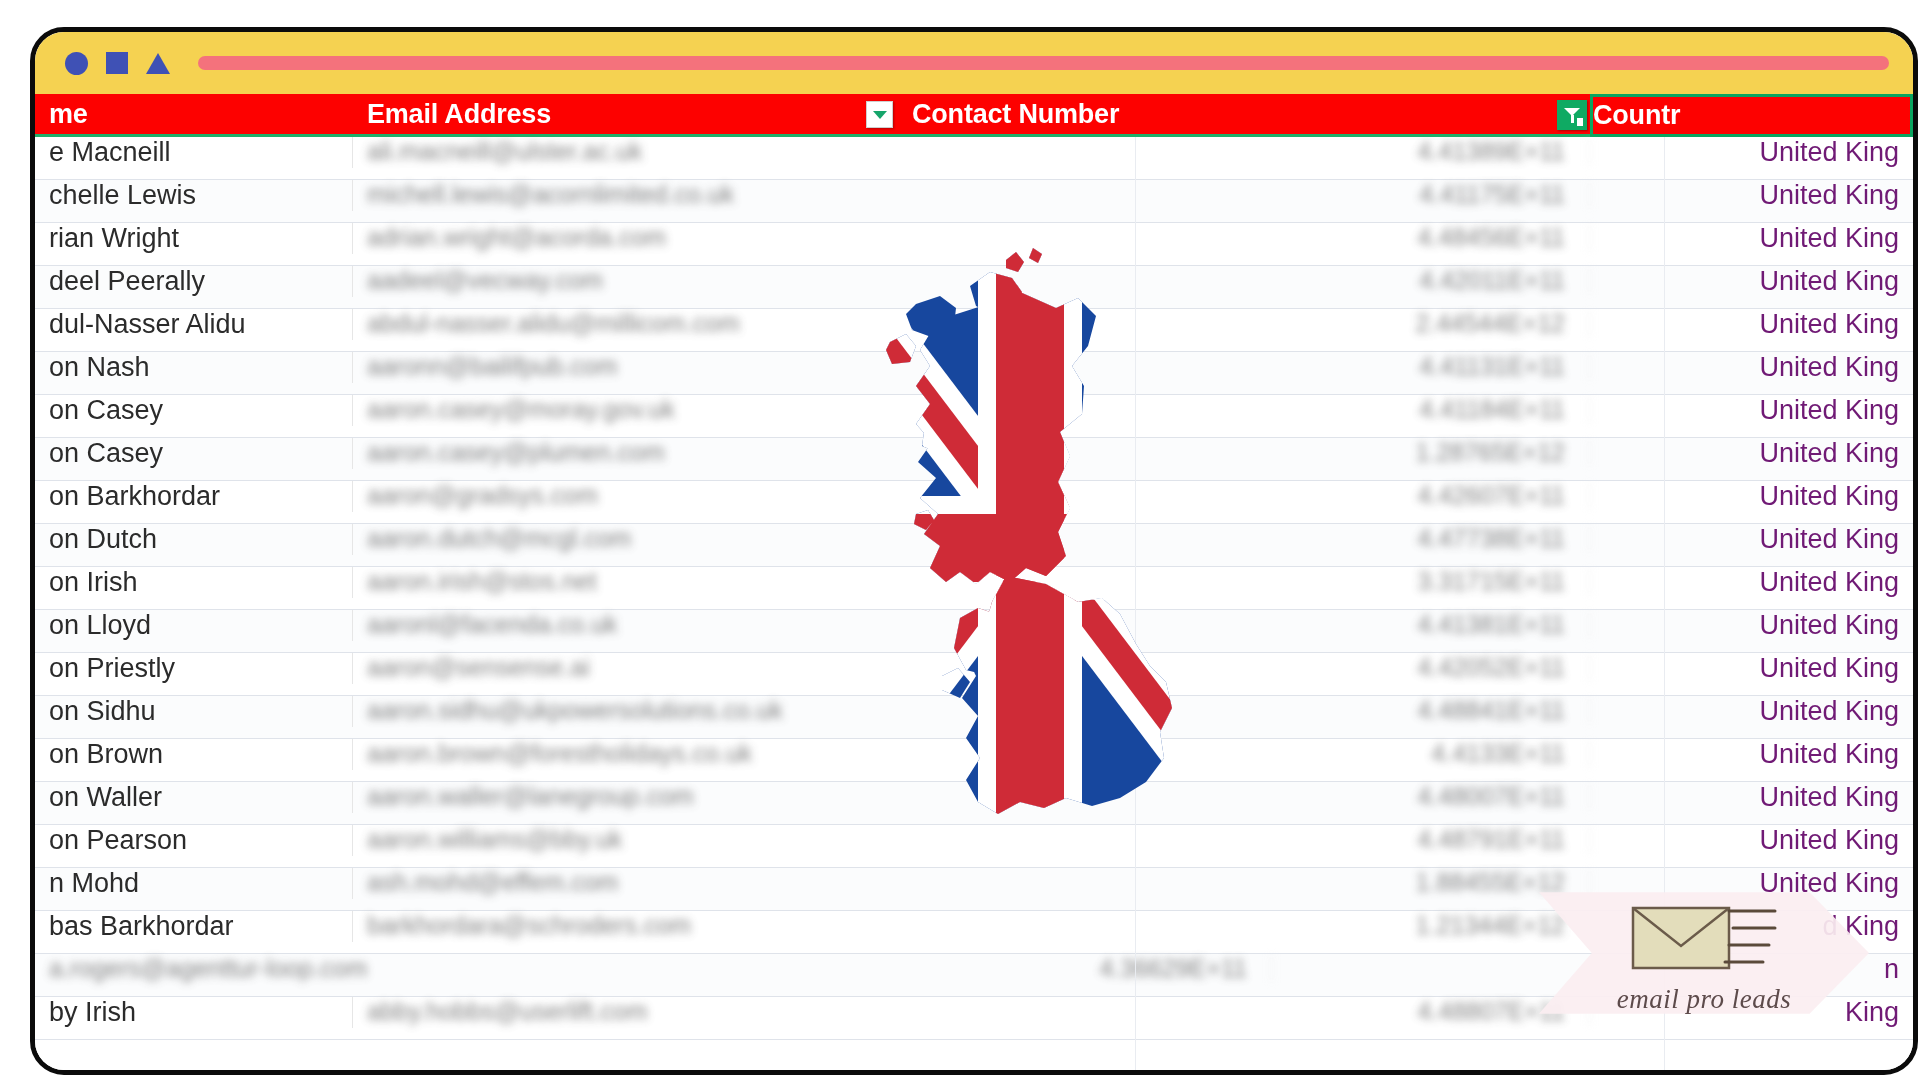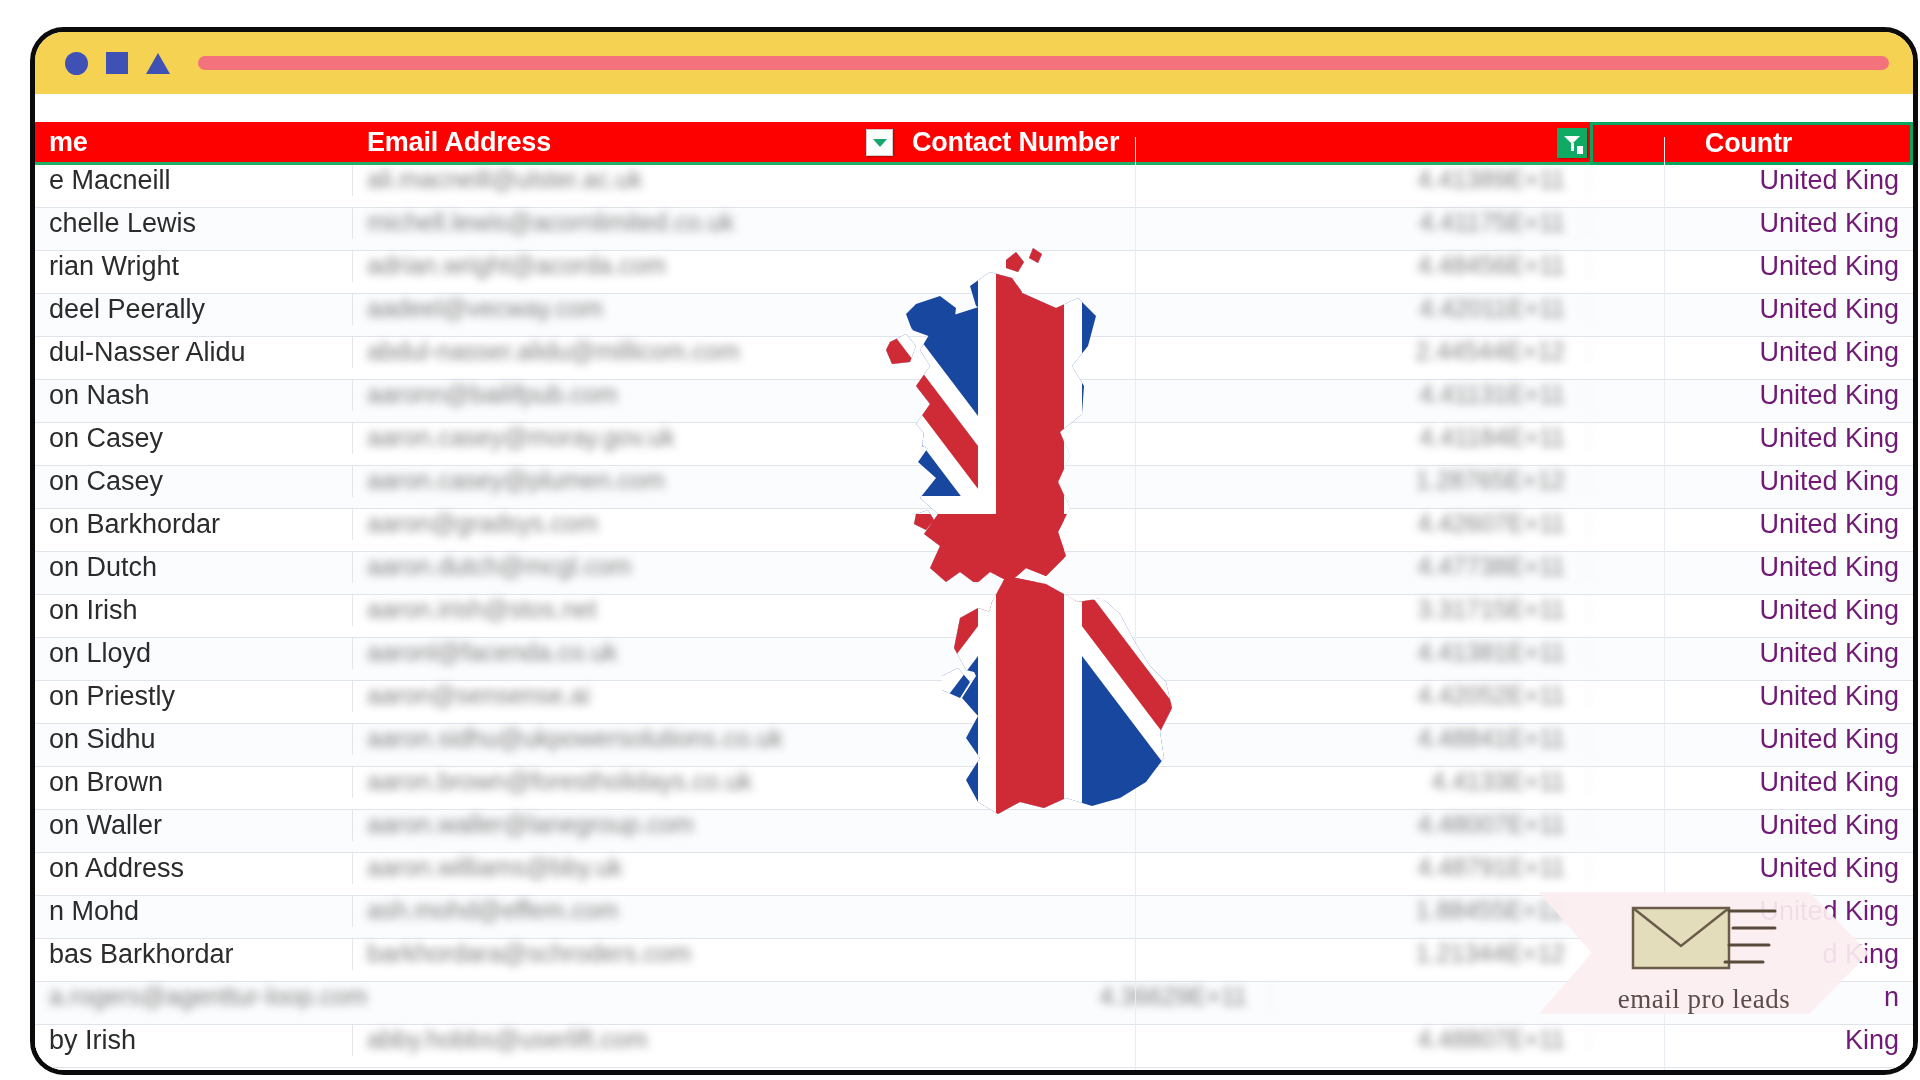--- a/index.html
+++ b/index.html
@@ -37,35 +37,35 @@
   }
 
   
   .sheet{
     position:absolute; left:0; top:62px; right:0; bottom:0;
     background:#ffffff; overflow:hidden;
   }
   .hdr-row{
     position:relative; height:43px; width:100%;
     background:#fd0100;
-    display:flex; align-items:stretch;margin-top:28px;
+    display:flex; align-items:stretch;
   }
   .hdr-cell{
     position:relative; display:flex; align-items:center;
     color:#ffffff; font-weight:bold; font-size:27px;
     letter-spacing:-0.2px; white-space:nowrap;
     background:#fd0100;
     border-bottom:3px solid #1faf6a;
   }
   .hdr-cell .lbl{ line-height:1; }
   .hdr-name{ width:318px; padding-left:14px; border-bottom:3px solid #1faf6a; }
   .hdr-email{ width:545px; padding-left:14px; }
   .hdr-phone{ width:692px; padding-left:14px; }
   .hdr-country{
-    flex:1; justify-content:center; padding-right:6px;
+    flex:1; justify-content:flex-start; padding-right:6px;
     border:3px solid #0aa560; border-bottom-width:3px;
   }
 
   
   .filter-btn{
     position:absolute; top:7px; width:27px; height:27px;
     background:#ffffff; border:1px solid #cfcfcf;
     display:flex; align-items:center; justify-content:center;
     box-shadow:1px 1px 2px rgba(0,0,0,.28);
   }
@@ -133,20 +133,21 @@
   
   .ukmap{
     position:absolute; left:785px; top:152px; width:420px; height:580px;
     pointer-events:none;
   }
 
   
   .watermark{
     position:absolute; right:44px; bottom:22px; width:330px; height:190px;
     pointer-events:none;
+    font-style:italic;
   }
   .wm-banner{
     position:absolute; inset:0;
     background:#fbeef1; opacity:.92;
     clip-path:polygon(0% 18%, 82% 18%, 100% 50%, 82% 82%, 0% 82%, 16% 50%);
   }
   .wm-inner{
     position:absolute; inset:0; display:flex; flex-direction:column;
     align-items:center; justify-content:center; gap:6px;
   }
@@ -294,21 +295,21 @@
             <div class="c-phone">4.4133E+11</div>
             <div class="c-country">United King</div>
           </div>
           <div class="row">
             <div class="c-name">on Waller</div>
             <div class="c-email">aaron.waller@lanegroup.com</div>
             <div class="c-phone">4.48007E+11</div>
             <div class="c-country">United King</div>
           </div>
           <div class="row">
-            <div class="c-name">on Address</div>
+            <div class="c-name">on Pearson</div>
             <div class="c-email">aaron.williams@bby.uk</div>
             <div class="c-phone">4.48791E+11</div>
             <div class="c-country">United King</div>
           </div>
           <div class="row">
             <div class="c-name">n Mohd</div>
             <div class="c-email">ash.mohd@effem.com</div>
             <div class="c-phone">1.88455E+12</div>
             <div class="c-country">United King</div>
           </div>

